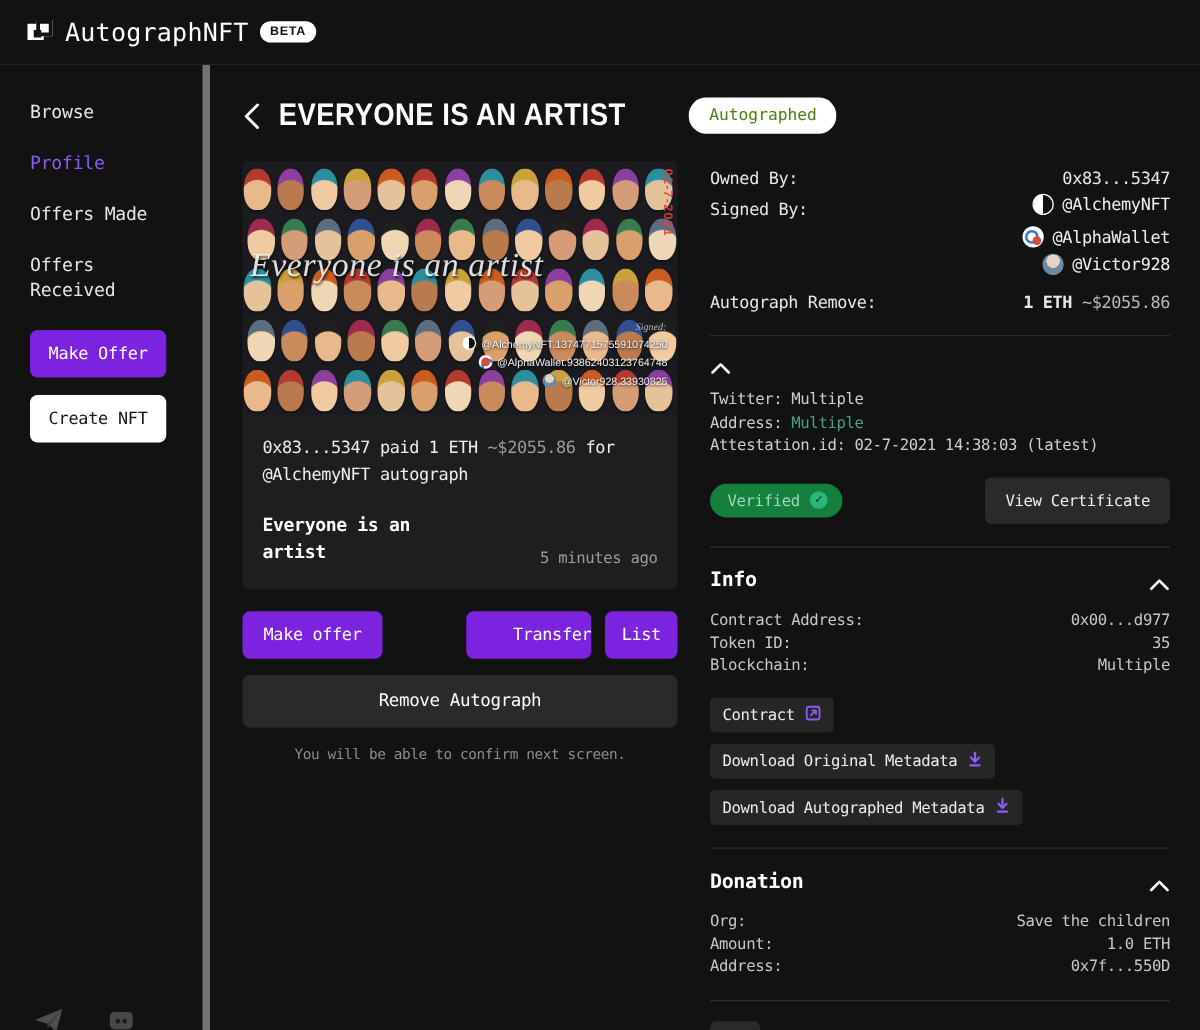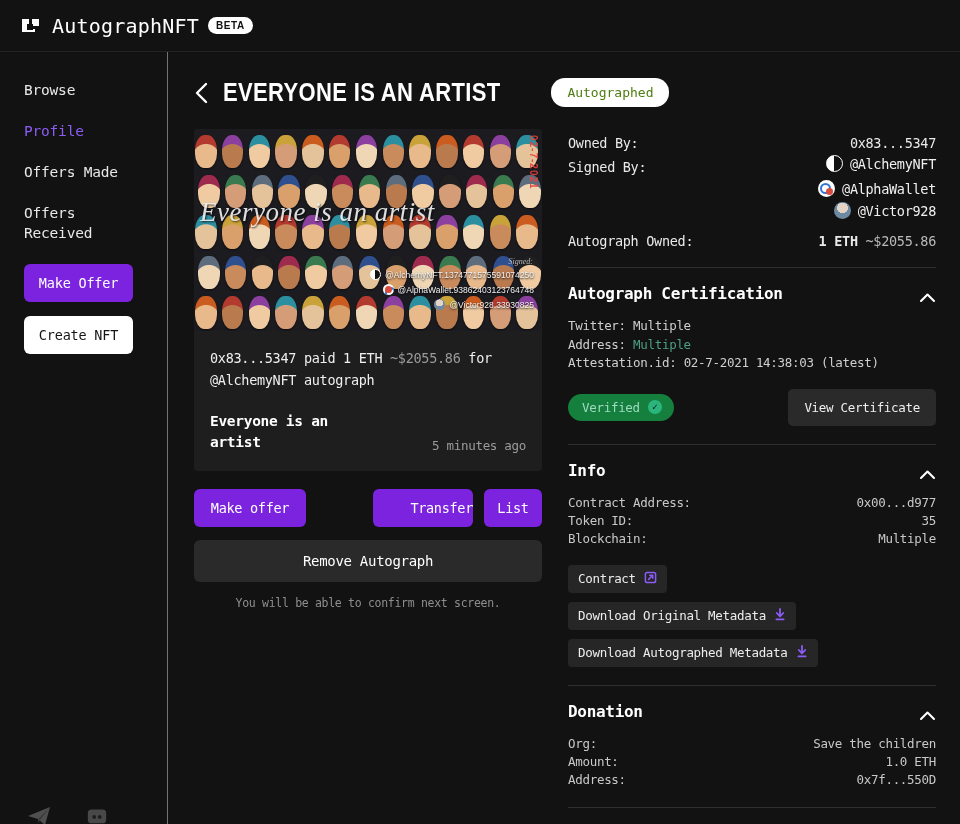--- a/index.html
+++ b/index.html
@@ -42,21 +42,21 @@
     font-family:"Liberation Sans",sans-serif;
   }
 
   
   .body { flex:1 1 auto; display:flex; min-height:0; }
 
   
   .sidebar {
     width: 168px; flex:0 0 168px;
     background:#121212;
-    border-right:1px solid #737373;
+    border-right:6px solid #737373;
     padding: 28px 0 0 24px;
     position: relative;
   }
   .nav-item {
     color:#e8e8e8; font-size:14.5px; line-height:20px;
     margin-bottom: 21px; cursor:pointer; letter-spacing:-0.2px;
     max-width: 120px;
   }
   .nav-item.active { color:#8b5cf6; }
   .side-btn {
@@ -410,33 +410,32 @@
             <div class="signer-row">
               <span class="ava ava-alpha"></span>
               <span class="handle">@AlphaWallet</span>
             </div>
             <div class="signer-row">
               <span class="ava ava-victor"></span>
               <span class="handle">@Victor928</span>
             </div>
 
             <div class="kv offer-row">
-              <span class="k">Autograph Owned:</span>
+              <span class="k">Autograph Remove:</span>
               <span class="v">
                 <b>1 ETH</b>
                 <span class="usd">~$2055.86</span>
               </span>
             </div>
           </div>
 
           <div class="divider"></div>
 
           <div class="section">
             <div class="sec-head">
-              <span class="sec-title">Autograph Certification</span>
               <span class="caret">
                 <svg width="17" height="11" viewBox="0 0 17 11">
                     <polyline points="2,9 8.5,2.5 15,9" fill="none" stroke="#ffffff" stroke-width="2.1" stroke-linecap="round" stroke-linejoin="round"></polyline>
                   </svg>
               </span>
             </div>
             <div class="sec-line">
               <span>Twitter: </span><span>Multiple</span>
             </div>
             <div class="sec-line">

